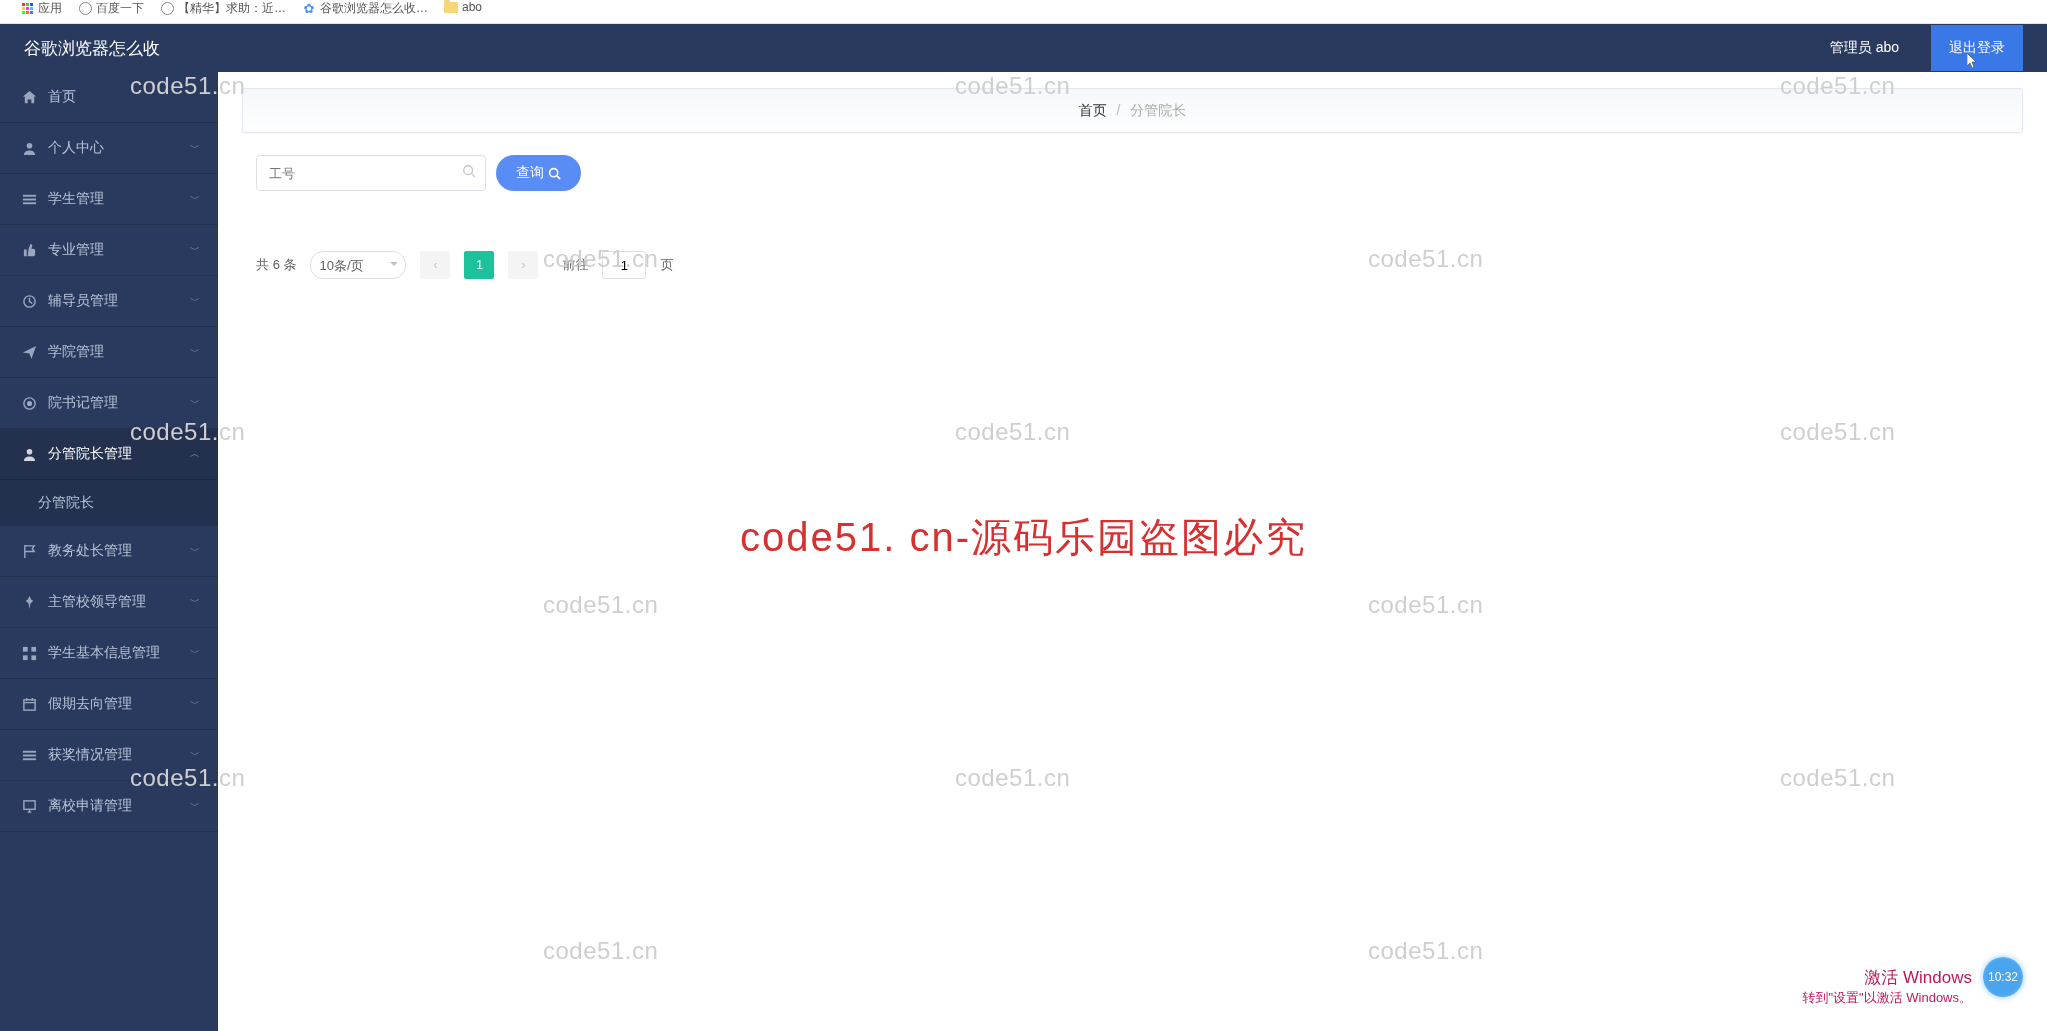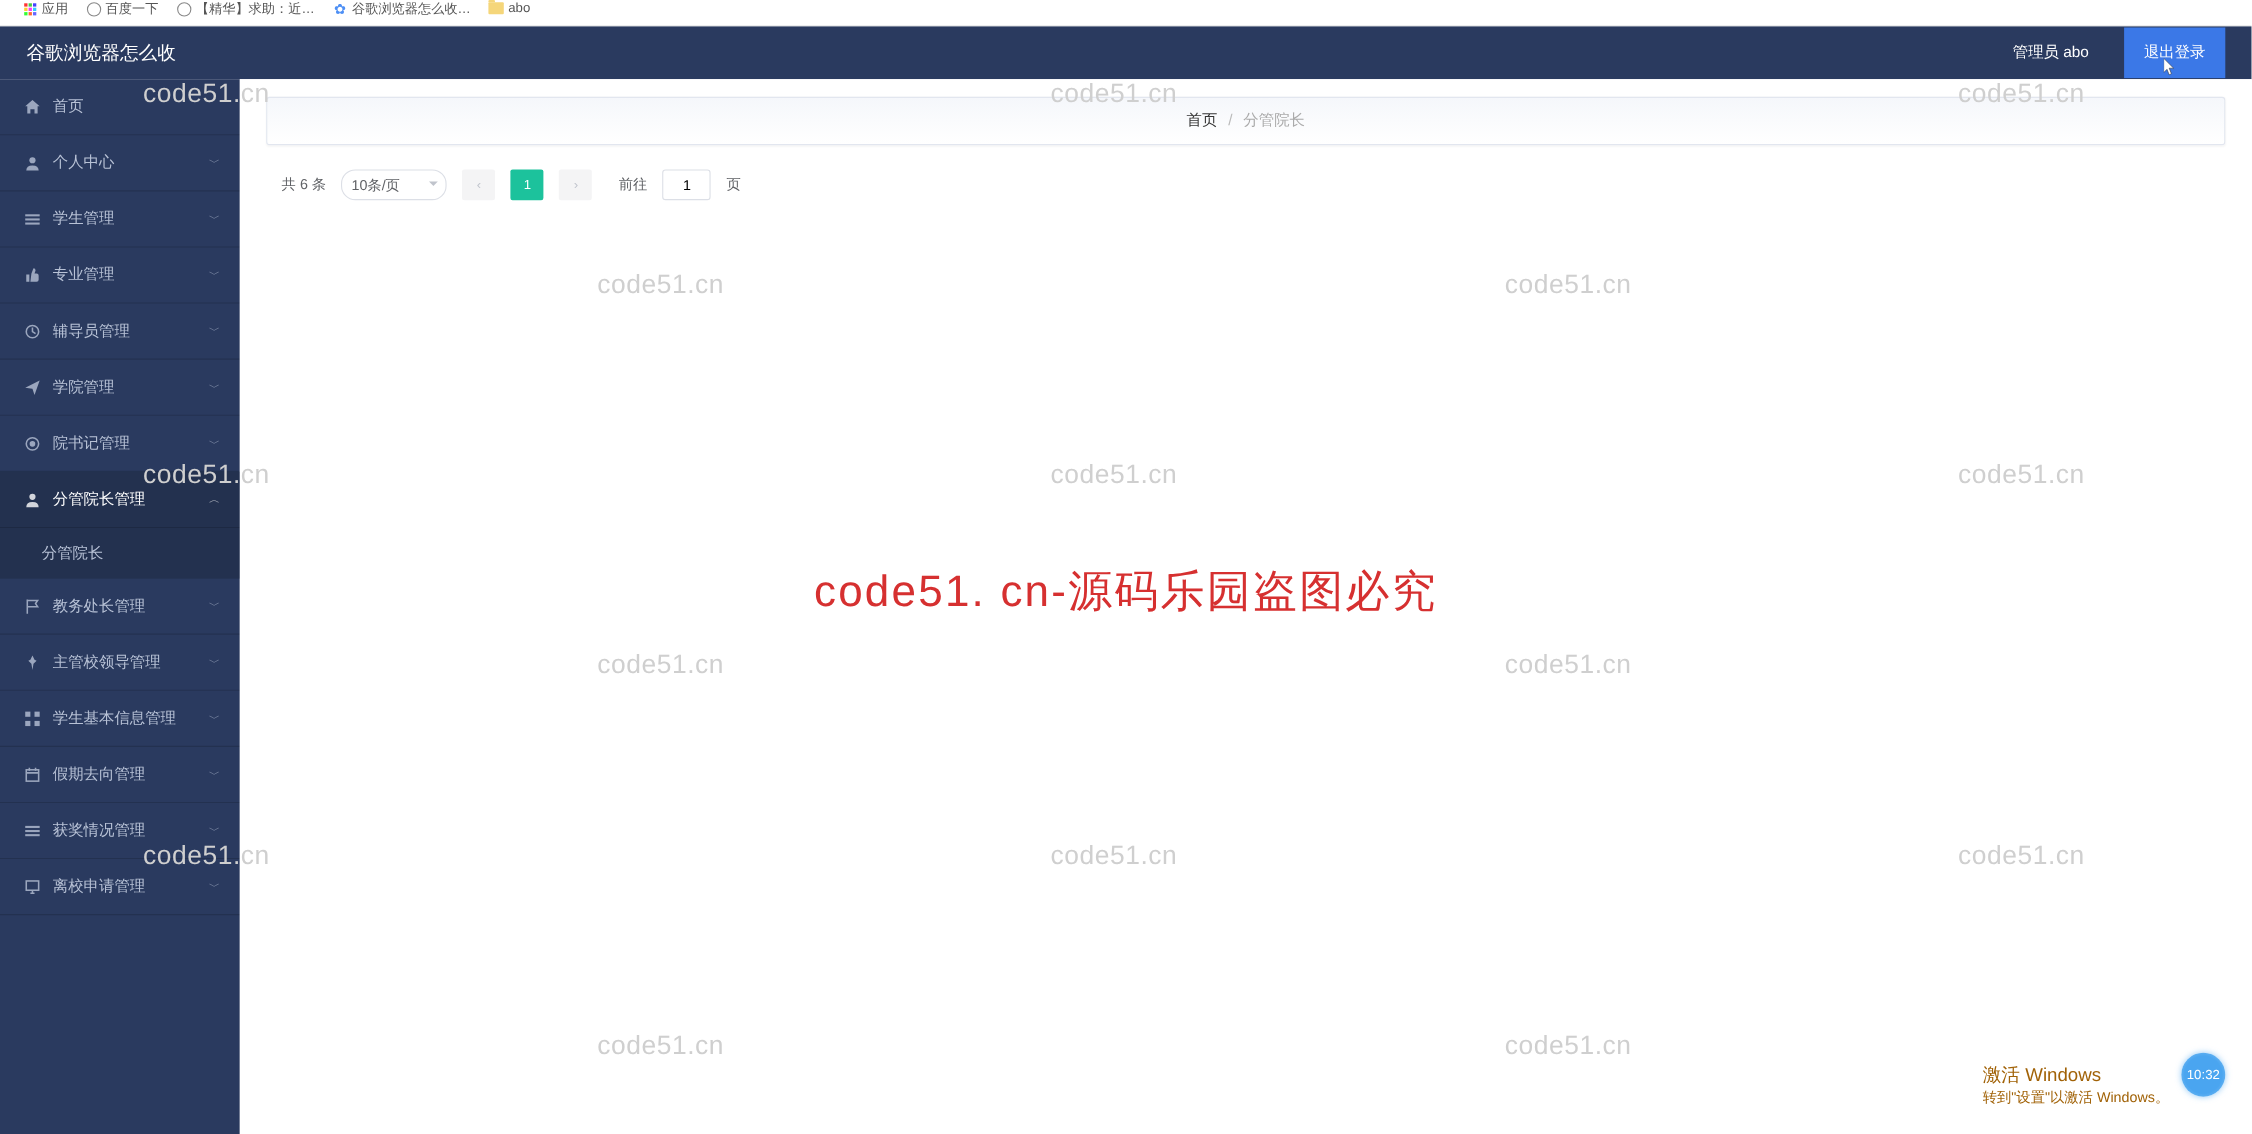--- a/index.html
+++ b/index.html
@@ -58,21 +58,21 @@
 .pager-btn.active { background:#1cc29c; color:#fff; }
 .goto-txt { margin-left:10px; }
 .goto-input { width:44px; height:28px; border:1px solid #dcdfe6; border-radius:3px; text-align:center; font-size:13px; }
 .page-suffix { }
 
 
 .watermark { position:absolute; color:#cfcfcf; font-size:24px; pointer-events:none; z-index:100; font-family: Liberation Sans, sans-serif; letter-spacing:0.5px; }
 .watermark-red { position:absolute; color:#d63030; font-size:40px; letter-spacing:2px; pointer-events:none; z-index:101; font-family: "SimHei", sans-serif; }
 
 
-.activate-win { position:absolute; right:75px; bottom:24px; color:#a16207; font-size:17px; text-align:left; }
+.activate-win { position:absolute; right:75px; bottom:24px; color:#be185d; font-size:17px; text-align:right; }
 .activate-win .sub { font-size:13px; }
 
 
 .rec-badge { position:absolute; right:24px; bottom:34px; width:40px; height:40px; border-radius:50%; background:radial-gradient(circle,#4aa5f0 60%, #8bc7f5); color:#fff; font-size:12px; display:flex; align-items:center; justify-content:center; box-shadow:0 0 6px rgba(74,165,240,0.6); }
 
 svg { display:block; }
 </style>
 </head>
 <body>
 
@@ -278,20 +278,38 @@
 
 <div class="main">
   <div class="breadcrumb-card">
     <span class="breadcrumb">
       <a>首页</a>
       <span class="sep">/</span>
       <span class="current">分管院长</span>
     </span>
   </div>
 
+  <div class="search-row">
+    <div class="search-wrap">
+      <input class="search-input" placeholder="工号" style="">
+      <span class="search-i">
+        <svg width="14" height="14" viewBox="0 0 16 16" fill="none" stroke="currentColor" stroke-width="1.5">
+            <circle cx="7" cy="7" r="5"></circle>
+            <path d="M11 11 L15 15"></path>
+          </svg>
+      </span>
+    </div>
+    <button class="query-btn">
+      <span>查询</span>
+      <svg width="13" height="13" viewBox="0 0 16 16" fill="none" stroke="currentColor" stroke-width="2">
+          <circle cx="7" cy="7" r="5"></circle>
+          <path d="M11 11 L15 15"></path>
+        </svg>
+    </button>
+  </div>
 
   <div class="pagination-row">
     <span class="total-txt">
       <span>共</span> <span>6</span> <span>条</span>
     </span>
     <div class="select-wrap">
       <select class="page-size-select">
         <option>10条/页</option>
       </select>
     </div>

